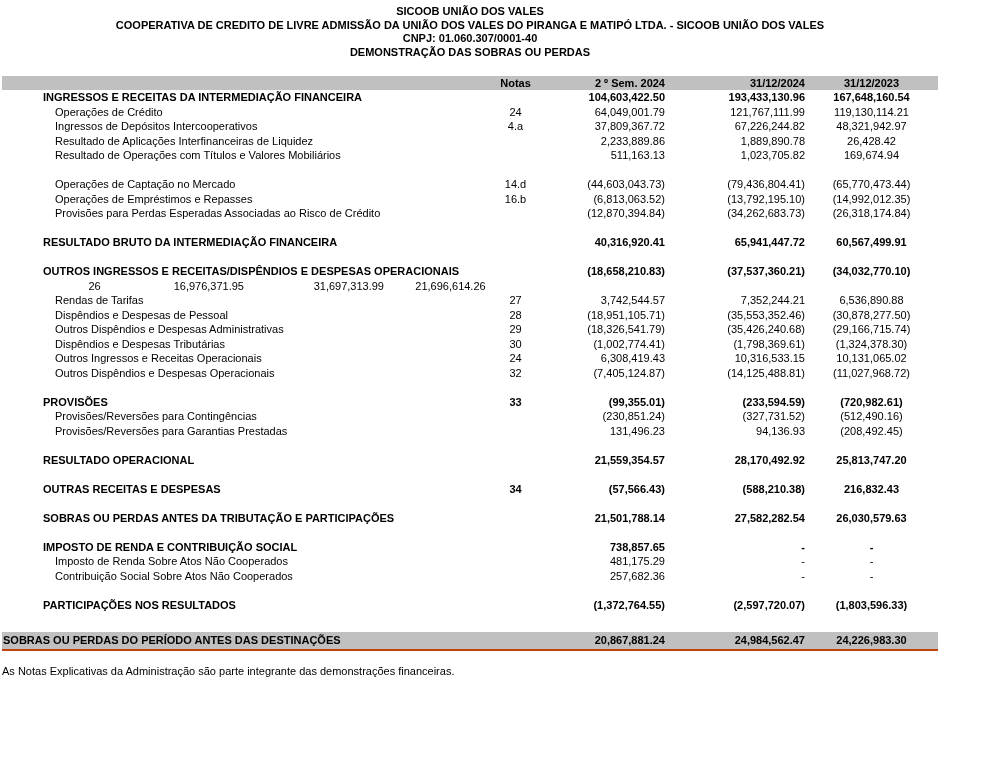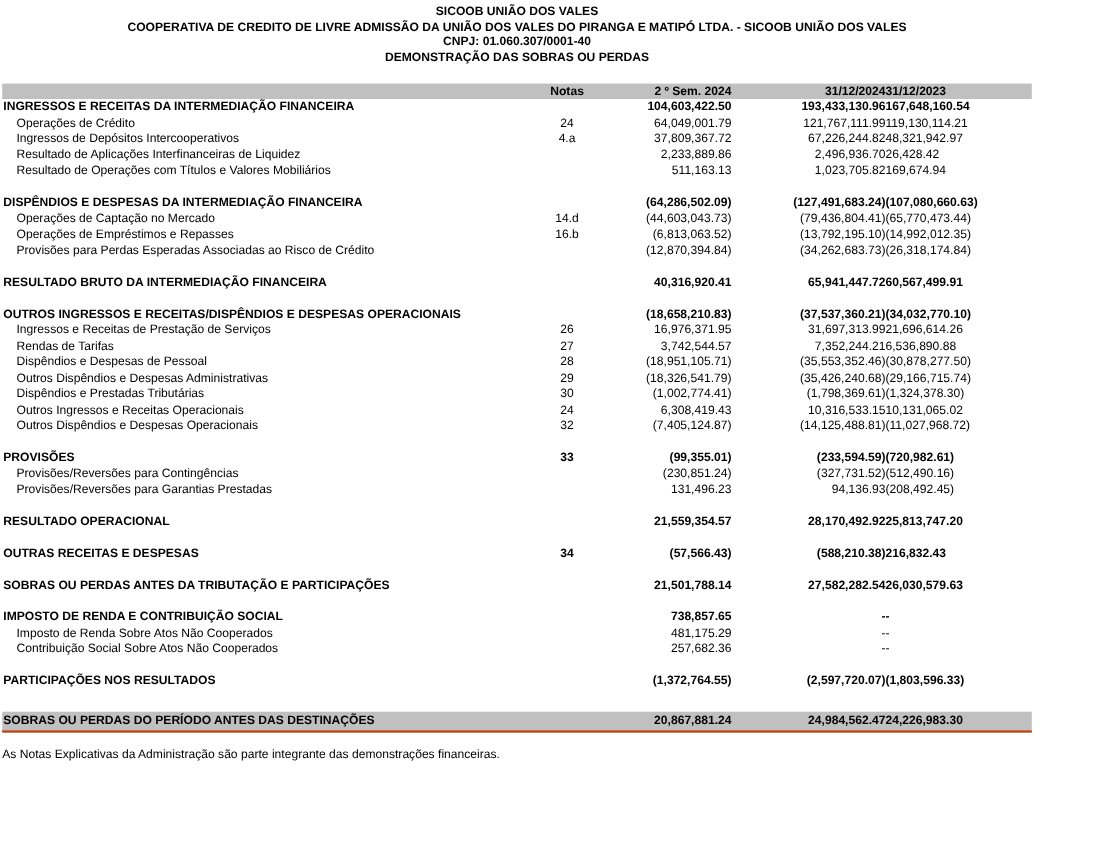--- a/index.html
+++ b/index.html
@@ -18,34 +18,34 @@
 
   
   .stmt { width:936px; }
   .thead {
     display:flex; align-items:center;
     background:var(--band, #C0C0C0);
     font-weight:bold; height:14px; margin-top:17px;
   }
   .row { display:flex; height:14.5px; line-height:14.5px; white-space:nowrap; }
   .row.bold { font-weight:bold; }
-  .section { margin-top:14.5px; }
+  .section { margin-top:14.5px;margin-left:40px; }
   .section:first-child { margin-top:0; }
   .grand-section { margin-top:20px; }
   .row.grand {
     background:var(--band, #C0C0C0);
     border-bottom:2px solid #c2410c;
     height:17px; line-height:17px; font-weight:bold;
   }
   .c-label { flex:1 1 auto; text-align:left; padding-left:1px; overflow:hidden; }
   .c-label.indent { padding-left:13px; }
   .c-nota  { width:105px; flex:none; text-align:center; }
   .c-v1    { width:97px;  flex:none; text-align:right; }
   .c-v2    { width:140px; flex:none; text-align:right; }
-  .c-v3    { width:133px; flex:none; text-align:left; }
+  .c-v3    { width:133px; flex:none; text-align:center; }
 
   .footnote { margin-top:14px; text-align:left; }
 </style>
 </head>
 <body>
 
 <div class="page">
   <div class="content">
 
     <div class="doc-header">
@@ -83,39 +83,32 @@
               <span class="c-label indent">Ingressos de Depósitos Intercooperativos</span>
               <span class="c-nota">4.a</span>
               <span class="c-v1">37,809,367.72</span>
               <span class="c-v2">67,226,244.82</span>
               <span class="c-v3">48,321,942.97</span>
             </div>
             <div class="row">
               <span class="c-label indent">Resultado de Aplicações Interfinanceiras de Liquidez</span>
               <span class="c-nota"></span>
               <span class="c-v1">2,233,889.86</span>
-              <span class="c-v2">2,496,936.70</span>
+              <span class="c-v2">1,889,890.78</span>
               <span class="c-v3">26,428.42</span>
             </div>
             <div class="row">
               <span class="c-label indent">Resultado de Operações com Títulos e Valores Mobiliários</span>
               <span class="c-nota"></span>
               <span class="c-v1">511,163.13</span>
               <span class="c-v2">1,023,705.82</span>
               <span class="c-v3">169,674.94</span>
             </div>
           </div>
           <div class="section">
-            <div class="row bold">
-              <span class="c-label">DISPÊNDIOS E DESPESAS DA INTERMEDIAÇÃO FINANCEIRA</span>
-              <span class="c-nota"></span>
-              <span class="c-v1">(64,286,502.09)</span>
-              <span class="c-v2">(127,491,683.24)</span>
-              <span class="c-v3">(107,080,660.63)</span>
-            </div>
             <div class="row">
               <span class="c-label indent">Operações de Captação no Mercado</span>
               <span class="c-nota">14.d</span>
               <span class="c-v1">(44,603,043.73)</span>
               <span class="c-v2">(79,436,804.41)</span>
               <span class="c-v3">(65,770,473.44)</span>
             </div>
             <div class="row">
               <span class="c-label indent">Operações de Empréstimos e Repasses</span>
               <span class="c-nota">16.b</span>
@@ -142,21 +135,20 @@
           </div>
           <div class="section">
             <div class="row bold">
               <span class="c-label">OUTROS INGRESSOS E RECEITAS/DISPÊNDIOS E DESPESAS OPERACIONAIS</span>
               <span class="c-nota"></span>
               <span class="c-v1">(18,658,210.83)</span>
               <span class="c-v2">(37,537,360.21)</span>
               <span class="c-v3">(34,032,770.10)</span>
             </div>
             <div class="row">
-              <span class="c-label indent">Ingressos e Receitas de Prestação de Serviços</span>
               <span class="c-nota">26</span>
               <span class="c-v1">16,976,371.95</span>
               <span class="c-v2">31,697,313.99</span>
               <span class="c-v3">21,696,614.26</span>
             </div>
             <div class="row">
               <span class="c-label indent">Rendas de Tarifas</span>
               <span class="c-nota">27</span>
               <span class="c-v1">3,742,544.57</span>
               <span class="c-v2">7,352,244.21</span>
@@ -170,21 +162,21 @@
               <span class="c-v3">(30,878,277.50)</span>
             </div>
             <div class="row">
               <span class="c-label indent">Outros Dispêndios e Despesas Administrativas</span>
               <span class="c-nota">29</span>
               <span class="c-v1">(18,326,541.79)</span>
               <span class="c-v2">(35,426,240.68)</span>
               <span class="c-v3">(29,166,715.74)</span>
             </div>
             <div class="row">
-              <span class="c-label indent">Dispêndios e Prestadas Tributárias</span>
+              <span class="c-label indent">Dispêndios e Despesas Tributárias</span>
               <span class="c-nota">30</span>
               <span class="c-v1">(1,002,774.41)</span>
               <span class="c-v2">(1,798,369.61)</span>
               <span class="c-v3">(1,324,378.30)</span>
             </div>
             <div class="row">
               <span class="c-label indent">Outros Ingressos e Receitas Operacionais</span>
               <span class="c-nota">24</span>
               <span class="c-v1">6,308,419.43</span>
               <span class="c-v2">10,316,533.15</span>

